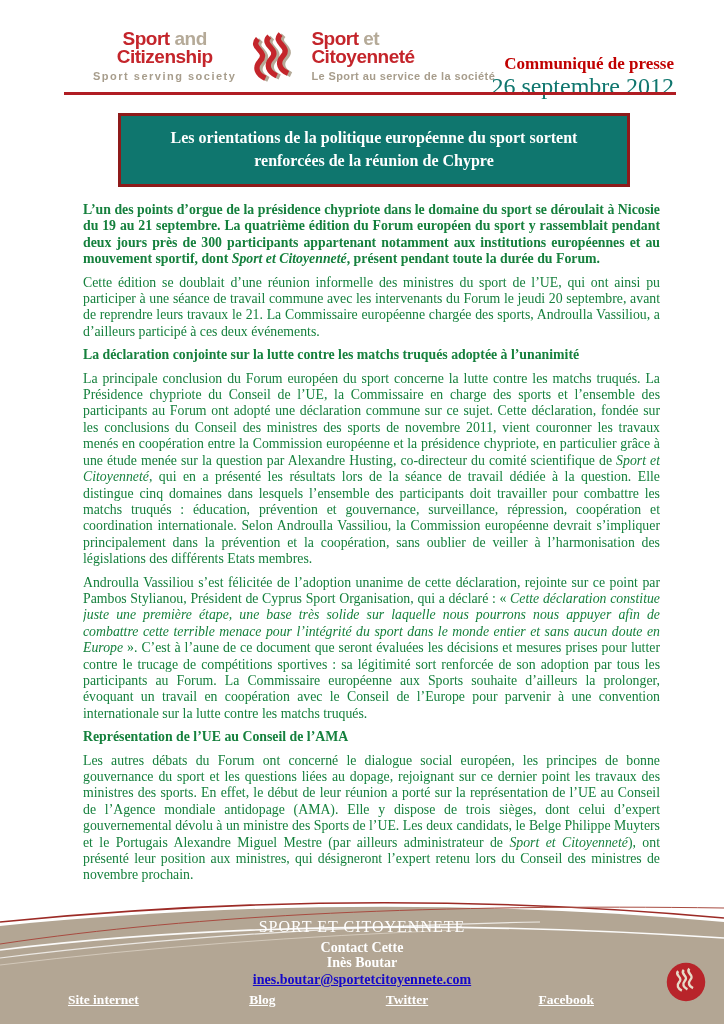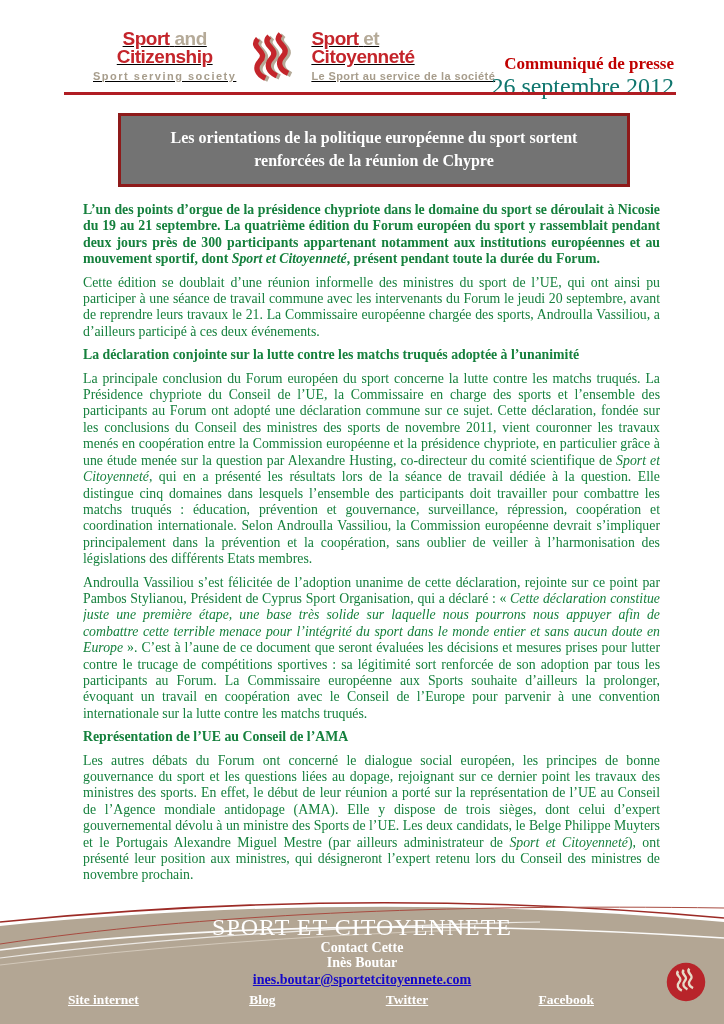--- a/index.html
+++ b/index.html
@@ -4,54 +4,54 @@
 <style>
   * { margin:0; padding:0; box-sizing:border-box; }
   html,body { width:724px; height:1024px; }
   body {
     position:relative; background:#ffffff; overflow:hidden;
     font-family:"Liberation Serif","DejaVu Serif",serif;
   }
   
   .header { position:absolute; top:28px; left:0; width:724px; height:62px; }
   .logos { position:absolute; left:93px; top:0; display:flex; align-items:flex-start; gap:9px;
-           font-family:"Liberation Sans","DejaVu Sans",sans-serif;text-decoration:underline; }
+           font-family:"Liberation Sans","DejaVu Sans",sans-serif; }
   .logo-en { text-align:center; margin-top:2px; }
   .logo-fr { text-align:left; margin-top:2px; }
   .logo-line { font-weight:bold; font-size:19px; line-height:18px; color:#c4252b; letter-spacing:-0.5px; }
   .logo-line .alt { color:#b5aa98; }
   .tagline { font-size:11px; color:#a79d8c; letter-spacing:1.5px; margin-top:4px; font-weight:bold; }
   .logo-ball { margin-top:0; }
   .press-block { position:absolute; right:50px; top:6px; text-align:right;margin-top:20px; }
   .press-type { color:#c00000; font-weight:bold; font-size:17px; line-height:20px; }
   .press-date { color:#0f766e; font-size:24px; line-height:24px; }
   .rule { position:absolute; top:92px; left:64px; width:612px; height:3px; background:#b01d23; }
   
   .banner {
     position:absolute; top:113px; left:118px; width:512px; min-height:72px;
-    background:#737373; border:3px solid #8e1a1a;
+    background:#0f766e; border:3px solid #8e1a1a;
     display:flex; align-items:center; justify-content:center;
     padding:10px 26px 12px;
   }
   .banner-title { color:#ffffff; font-weight:bold; font-size:16px; line-height:23px; text-align:center; }
   
   .article {
     position:absolute; top:202px; left:83px; width:577px; height:686px; overflow:hidden;
     color:#15803d; font-size:13.8px; line-height:16.4px;
     text-align:justify; text-justify:inter-word;
   }
   .article p.paragraph { margin:0 0 7px 0; }
   .article p.bold { font-weight:bold; }
   .article h3.heading { font-size:13.8px; line-height:16.4px; font-weight:bold; margin:4px 0 7px 0; text-align:left; }
   .article em { font-style:italic; }
   
   .footer { position:absolute; left:0; bottom:0; width:724px; height:132px; }
   .footer svg.curves { position:absolute; left:0; top:0; }
   .footer-content { position:absolute; left:0; top:0; width:724px; height:132px; text-align:center; color:#ffffff; }
-  .footer-title { font-size:24px; line-height:26px; letter-spacing:1px; margin-top:22px; font-weight:normal; }
+  .footer-title { font-size:16px; line-height:26px; letter-spacing:1px; margin-top:22px; font-weight:normal; }
   .footer-contact-label, .footer-contact-name { font-size:14px; line-height:15px; font-weight:bold; }
   .footer-email { display:inline-block; font-size:14px; line-height:15px; font-weight:bold; color:#1508c9; }
   .footer-links { position:absolute; left:0; bottom:16px; width:660px; padding:0 66px 0 68px;
                   display:flex; justify-content:space-between; }
   .footer-links a { color:#ffffff; font-weight:bold; font-size:13.5px; text-decoration:underline; }
   .footer-ball { position:absolute; right:16px; bottom:16px; }
 </style>
 </head>
 <body>
 

